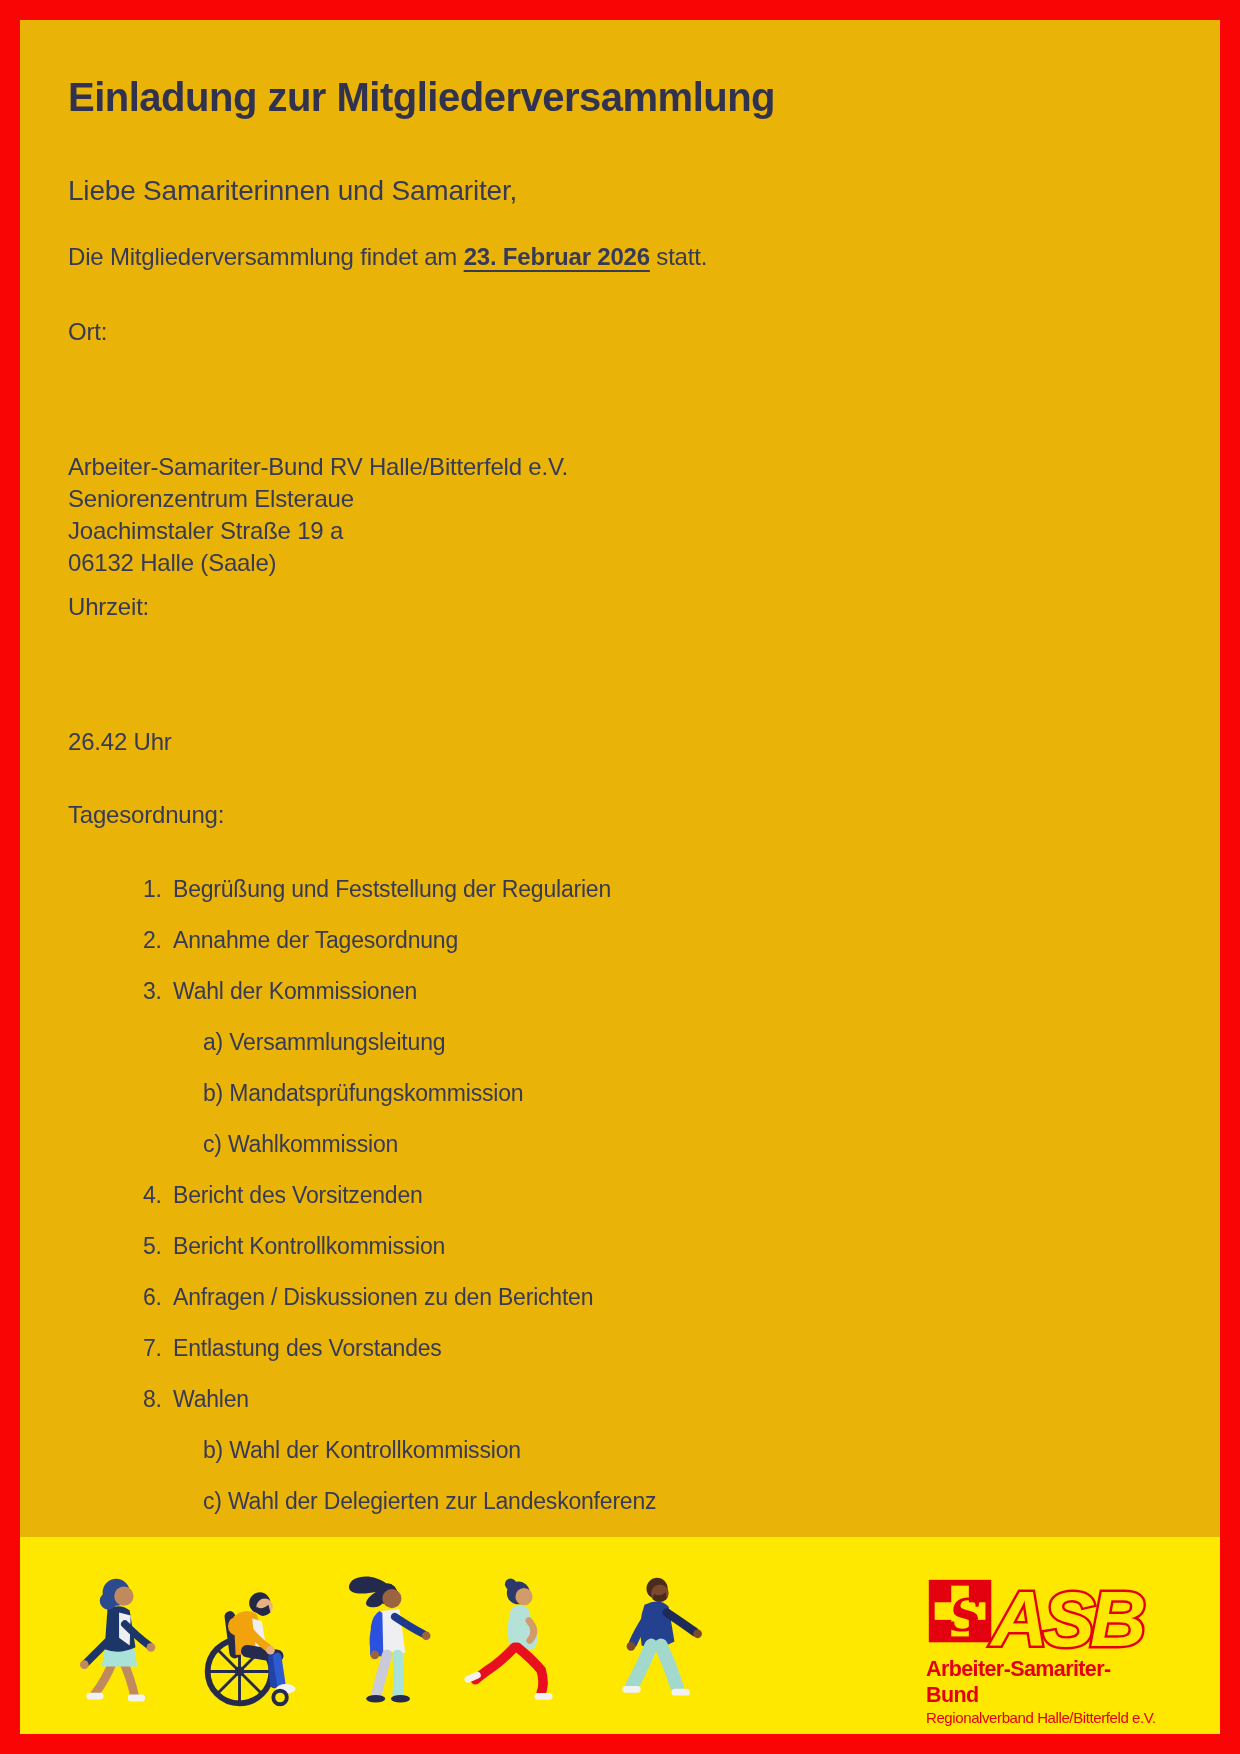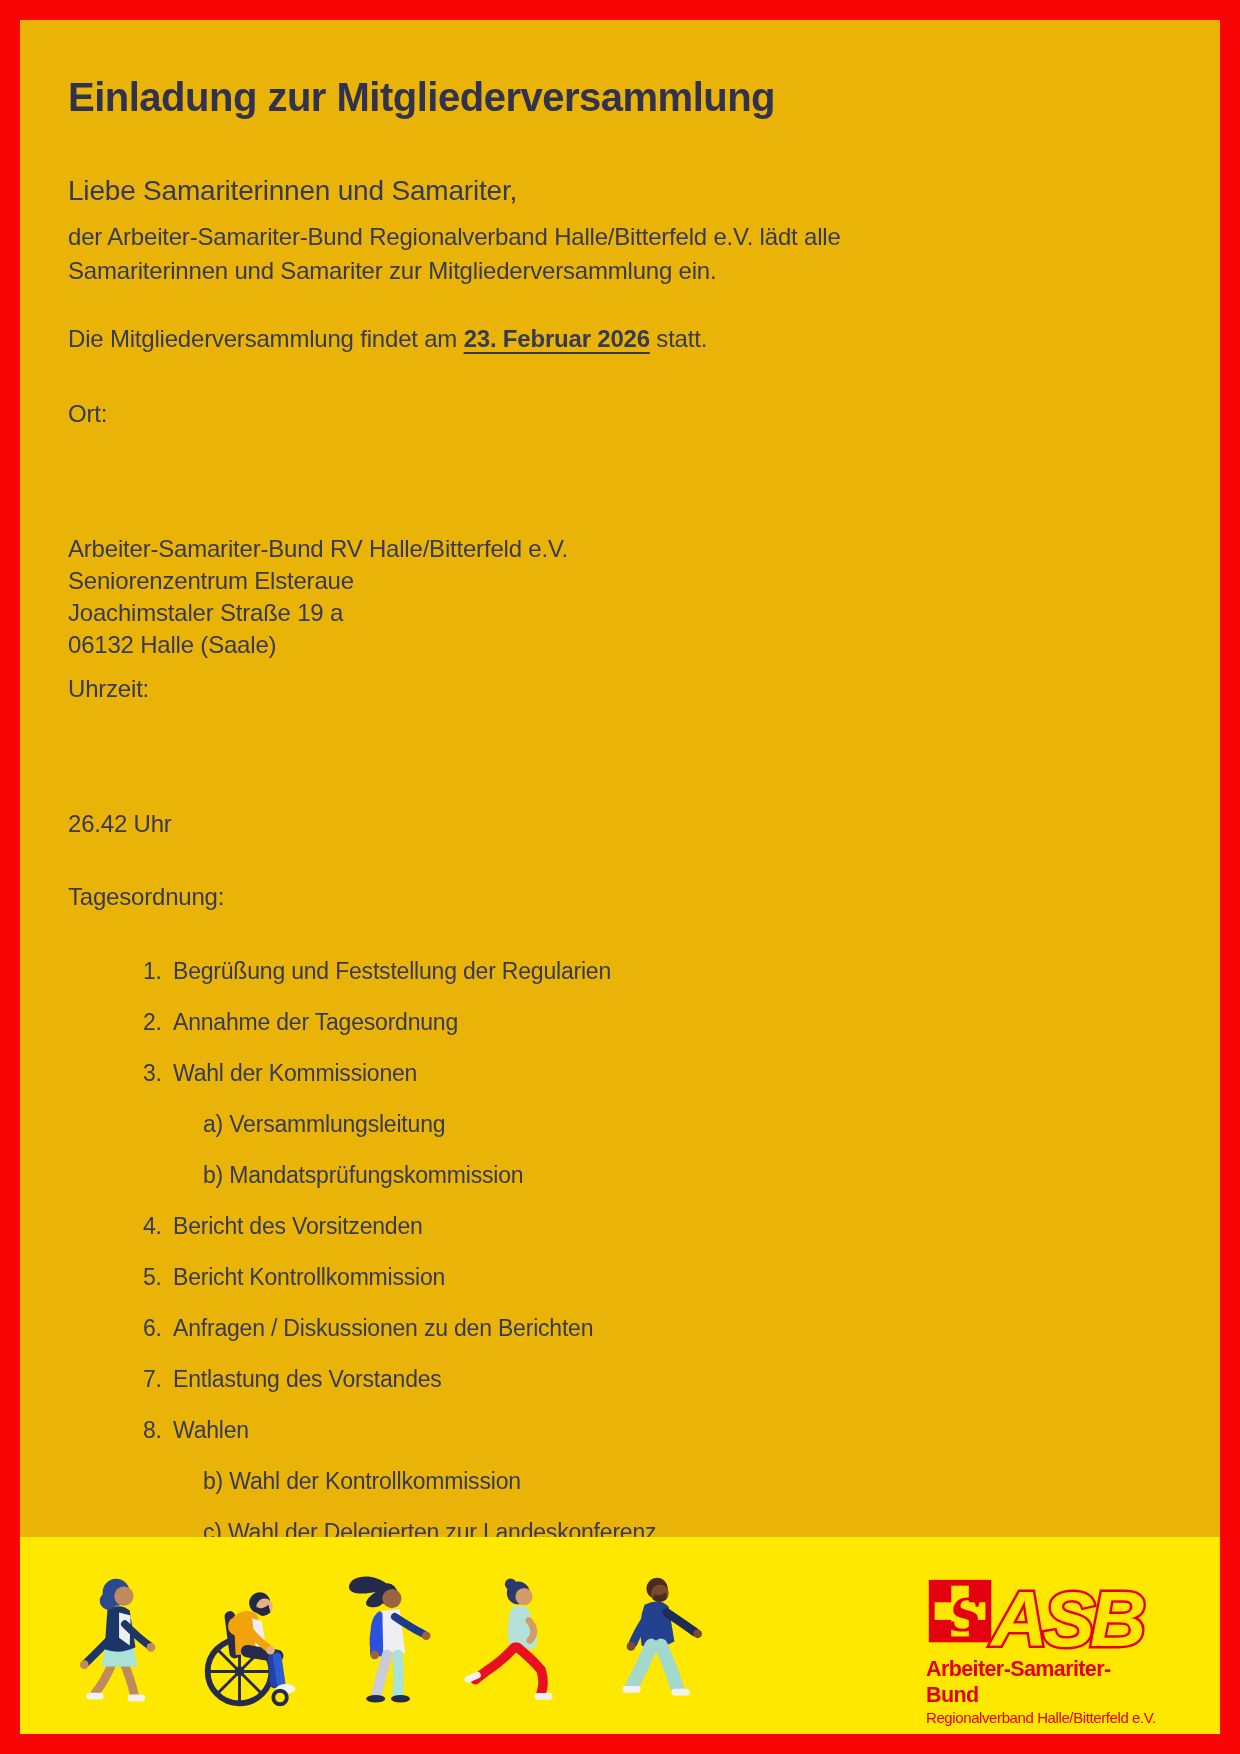--- a/index.html
+++ b/index.html
@@ -59,22 +59,20 @@
 </style>
 </head>
 <body>
 
 <div class="page">
   <main class="content">
     <h1 class="title">Einladung zur Mitgliederversammlung</h1>
 
     <p class="salutation">Liebe Samariterinnen und Samariter,</p>
 
-    <p class="intro"><span>der Arbeiter-Samariter-Bund Regionalverband Halle/Bitterfeld e.V. lädt alle</span><br>
-      <span>Samariterinnen und Samariter zur Mitgliederversammlung ein.</span></p>
 
     <p class="date-sentence"><span>Die Mitgliederversammlung findet am </span><span class="date-strong">23. Februar 2026</span><span> statt.</span></p>
 
     <div class="kv location">
       <div class="kv-label">Ort:</div>
       <div class="kv-value">
         <div>Arbeiter-Samariter-Bund RV Halle/Bitterfeld e.V.</div>
         <div>Seniorenzentrum Elsteraue</div>
         <div>Joachimstaler Straße 19 a</div>
         <div>06132 Halle (Saale)</div>
@@ -96,20 +94,21 @@
         <div class="agenda-item">
           <span class="agenda-num">2.</span>
           <span class="agenda-text">Annahme der Tagesordnung</span>
         </div>
         <div class="agenda-item">
           <span class="agenda-num">3.</span>
           <span class="agenda-text">Wahl der Kommissionen</span>
         </div>
         <div class="agenda-sub">a) Versammlungsleitung</div>
         <div class="agenda-sub">b) Mandatsprüfungskommission</div>
+        <div class="agenda-sub">c) Wahlkommission</div>
         <div class="agenda-item">
           <span class="agenda-num">4.</span>
           <span class="agenda-text">Bericht des Vorsitzenden</span>
         </div>
         <div class="agenda-item">
           <span class="agenda-num">5.</span>
           <span class="agenda-text">Bericht Kontrollkommission</span>
         </div>
         <div class="agenda-item">
           <span class="agenda-num">6.</span>

